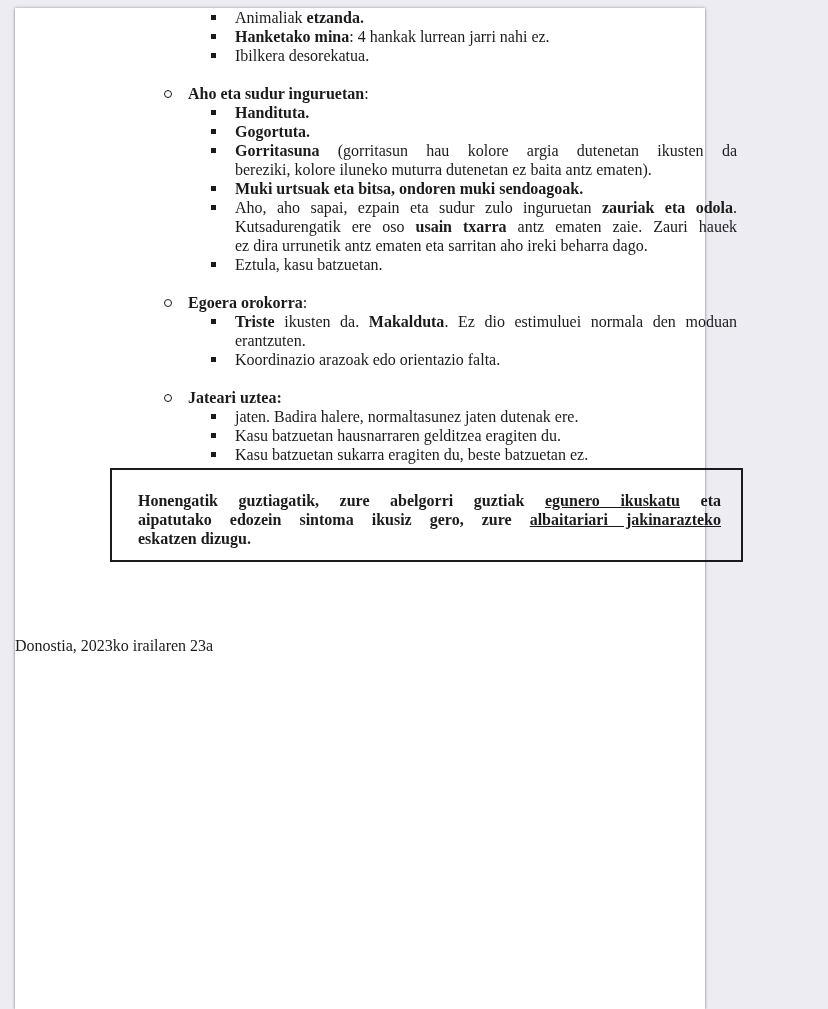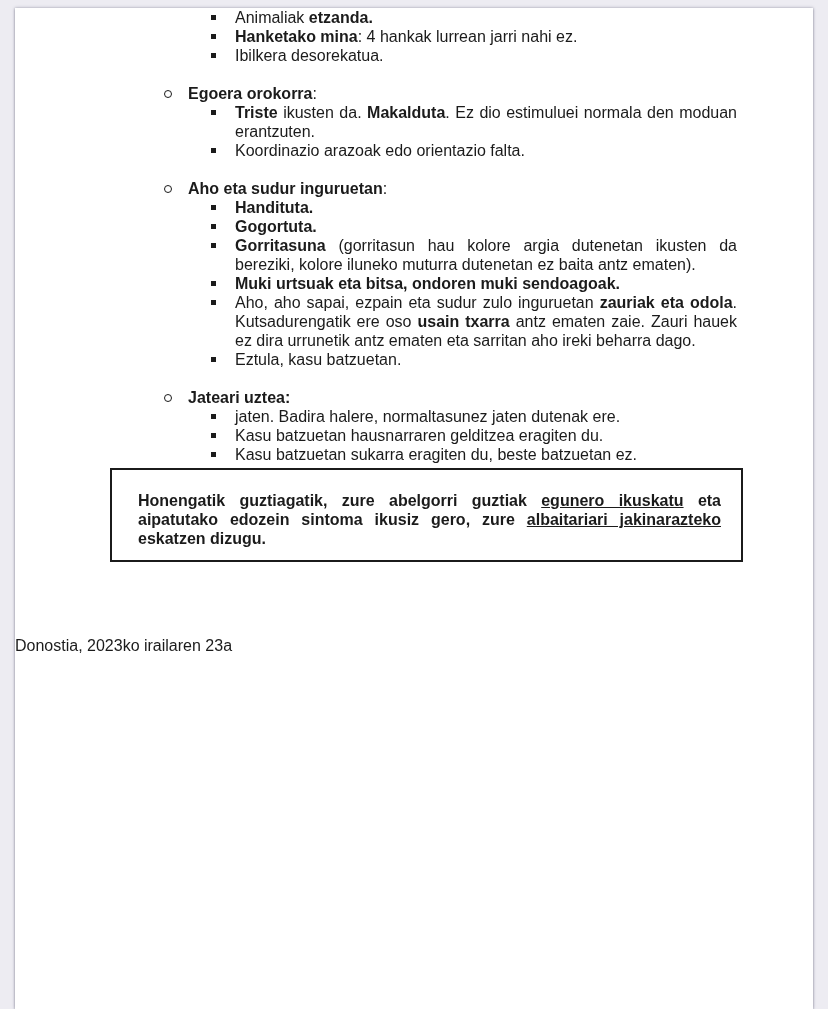--- a/index.html
+++ b/index.html
@@ -5,23 +5,24 @@
   html,body{margin:0;padding:0;}
   body{
     width:828px;height:1009px;
     background:#edecf2;
     overflow:hidden;
     font-family:"Liberation Sans",sans-serif;
     position:relative;
   }
   .sheet{
     position:absolute;left:15px;top:8px;
-    width:798px;height:1001px;
+    width:690px;height:1001px;
     background:#ffffff;
     box-shadow:0 0 3px rgba(70,70,95,.45), 0 1px 2px rgba(70,70,95,.35);
+    font-family:Liberation Serif, serif;
   }
   .doc{
     position:absolute;left:0;top:0;width:100%;
     color:#1b1b1b;
     font-size:16px;line-height:19px;
   }
   ul.blist{list-style:none;margin:0;padding:0;}
   .intro{margin-top:141px;}
   li.l2{position:relative;margin-left:220px;width:502px;}
   .bul-sq{
@@ -76,42 +77,20 @@
         <span class="bul-sq"></span>
         <div class="txt">
             <div class="tline"><span>Ibilkera desorekatua.</span></div>
           </div>
       </li>
     </ul>
 
     <div class="section">
       <div class="sec-title">
         <span class="bul-o"></span>
-        <span><span class="b">Egoera orokorra</span><span>:</span></span>
-      </div>
-      <ul class="blist">
-        <li class="l2">
-          <span class="bul-sq"></span>
-          <div class="txt">
-              <div class="tline just"><span class="b">Triste</span><span> ikusten da. </span><span class="b">Makalduta</span><span>. Ez dio estimuluei normala den moduan</span></div>
-              <div class="tline"><span>erantzuten.</span></div>
-            </div>
-        </li>
-        <li class="l2">
-          <span class="bul-sq"></span>
-          <div class="txt">
-              <div class="tline"><span>Koordinazio arazoak edo orientazio falta.</span></div>
-            </div>
-        </li>
-      </ul>
-    </div>
-
-    <div class="section">
-      <div class="sec-title">
-        <span class="bul-o"></span>
         <span><span class="b">Aho eta sudur inguruetan</span><span>:</span></span>
       </div>
       <ul class="blist">
         <li class="l2">
           <span class="bul-sq"></span>
           <div class="txt">
               <div class="tline"><span class="b">Handituta.</span></div>
             </div>
         </li>
         <li class="l2">
@@ -146,20 +125,42 @@
           <div class="txt">
               <div class="tline"><span>Eztula, kasu batzuetan.</span></div>
             </div>
         </li>
       </ul>
     </div>
 
     <div class="section">
       <div class="sec-title">
         <span class="bul-o"></span>
+        <span><span class="b">Egoera orokorra</span><span>:</span></span>
+      </div>
+      <ul class="blist">
+        <li class="l2">
+          <span class="bul-sq"></span>
+          <div class="txt">
+              <div class="tline just"><span class="b">Triste</span><span> ikusten da. </span><span class="b">Makalduta</span><span>. Ez dio estimuluei normala den moduan</span></div>
+              <div class="tline"><span>erantzuten.</span></div>
+            </div>
+        </li>
+        <li class="l2">
+          <span class="bul-sq"></span>
+          <div class="txt">
+              <div class="tline"><span>Koordinazio arazoak edo orientazio falta.</span></div>
+            </div>
+        </li>
+      </ul>
+    </div>
+
+    <div class="section">
+      <div class="sec-title">
+        <span class="bul-o"></span>
         <span><span class="b">Jateari uztea:</span></span>
       </div>
       <ul class="blist">
         <li class="l2">
           <span class="bul-sq"></span>
           <div class="txt">
               <div class="tline"><span>jaten. Badira halere, normaltasunez jaten dutenak ere.</span></div>
             </div>
         </li>
         <li class="l2">

